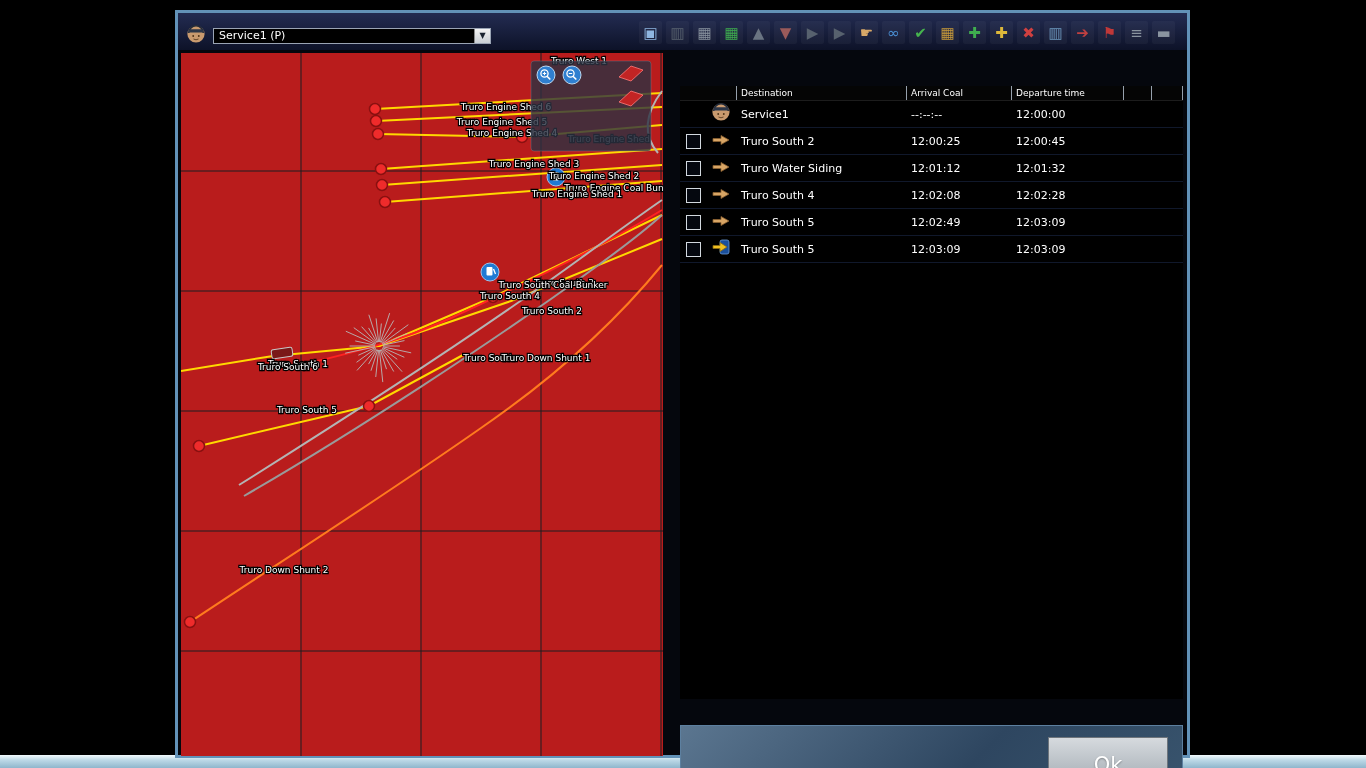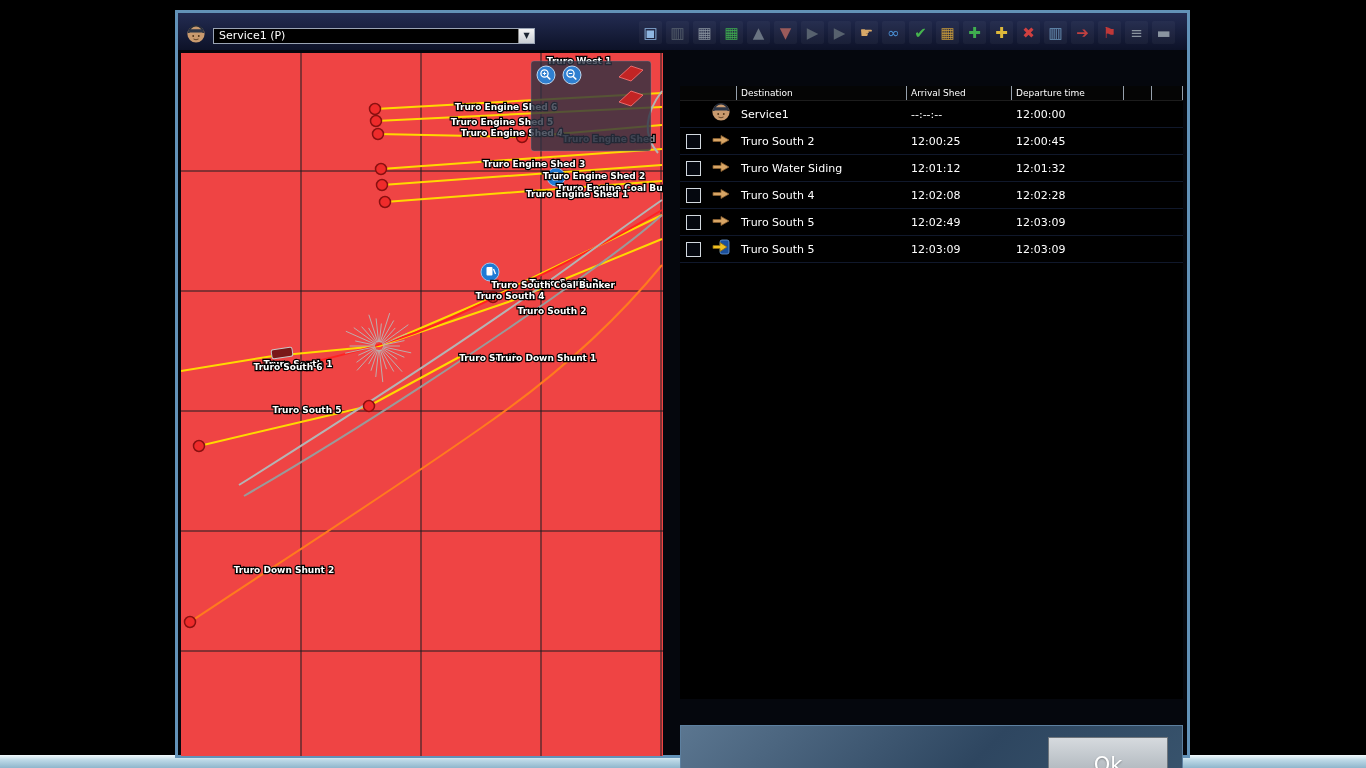--- a/index.html
+++ b/index.html
@@ -5,29 +5,29 @@
   html,body{margin:0;padding:0;background:#000;font-family:"DejaVu Sans",sans-serif;}
   .screen{position:relative;width:1366px;height:768px;background:#000;overflow:hidden;}
   .bottom-strip{position:absolute;left:0;top:755px;width:1366px;height:13px;
     background:linear-gradient(#f2fafd,#bcd8e6 40%,#8fb6cc);z-index:0;}
   .dialog{position:absolute;left:175px;top:10px;width:1015px;height:748px;
     background:#05070d;border:3px solid #6292b8;box-sizing:border-box;z-index:1;}
   
   .topbar{position:absolute;left:0;top:0;right:0;height:37px;
     background:linear-gradient(#232c52,#0d1228);display:flex;align-items:center;padding:0 6px;box-sizing:border-box;}
   .driver-badge{width:21px;height:21px;margin:6px 6px 0 2px;flex:0 0 auto;}
-  .dropdown{width:322px;height:16px;margin-top:8px;background:#000;border:1px solid #9aa4b4;
+  .dropdown{width:278px;height:16px;margin-top:8px;background:#000;border:1px solid #9aa4b4;
     color:#fff;font-size:11px;display:flex;align-items:center;padding-left:5px;position:relative;box-sizing:border-box;}
   .dropdown .dd-btn{position:absolute;right:0;top:0;width:15px;height:14px;
     background:linear-gradient(#f4f4f4,#c9ced4);color:#1a2330;font-size:8px;line-height:14px;text-align:center;border-left:1px solid #888;}
   .toolbar{margin-left:auto;display:flex;gap:4px;padding-right:6px;margin-top:2px;}
   .tbi{width:23px;height:23px;display:flex;align-items:center;justify-content:center;
     font-size:15px;background:rgba(255,255,255,0.04);border-radius:2px;cursor:pointer;}
   
-  .map{position:absolute;left:3px;top:40px;width:482px;height:703px;background:#ef4444;overflow:hidden;font-weight:bold;}
+  .map{position:absolute;left:3px;top:40px;width:482px;height:703px;background:#b91c1c;overflow:hidden;}
   .map svg{position:absolute;left:0;top:0;}
   
   .right{position:absolute;left:502px;top:37px;width:503px;height:705px;margin-top:36px;}
   .tablewrap{position:absolute;left:0;top:0;width:503px;height:613px;background:#000;}
   .thead{height:14px;display:flex;color:#fff;font-size:9px;background:#050505;border-bottom:1px solid #1c1c1c;}
   .th{display:flex;align-items:center;padding-left:4px;box-sizing:border-box;white-space:nowrap;overflow:hidden;}
   .th.sep{border-left:1px solid #97a1ad;}
   .th.sepR{border-right:1px solid #97a1ad;}
   .row{height:26px;display:flex;align-items:center;border-bottom:1px solid #10182b;}
   .cell{box-sizing:border-box;display:flex;align-items:center;overflow:hidden;}
@@ -199,21 +199,21 @@
           <polygon points="438,49 450,38 462,42 450,53" fill="#c22424" stroke="#ff7a7a" stroke-width="0.8"></polygon>
         </svg>
     </div>
 
     <div class="right">
       <div class="tablewrap">
         <div class="thead" id="thead">
             <div class="th" style="width: 26px;"></div>
             <div class="th" style="width: 30px;"></div>
             <div class="th sep" style="width: 170px;">Destination</div>
-            <div class="th sep" style="width: 105px;">Arrival Shed</div>
+            <div class="th sep" style="width: 105px;">Arrival Coal</div>
             <div class="th sep" style="width: 112px;">Departure time</div>
             <div class="th sep" style="width: 28px;"></div>
             <div class="th sep sepR" style="width: 32px;"></div>
           </div>
         <div id="tbody">
             <div class="row">
               <div class="cell center" style="width: 26px;"></div>
               <div class="cell center" style="width: 30px;">
                 <span><svg width="20" height="20" viewBox="0 0 20 20">
                     <circle cx="10" cy="10" r="8.6" fill="#c99a6e"></circle>

